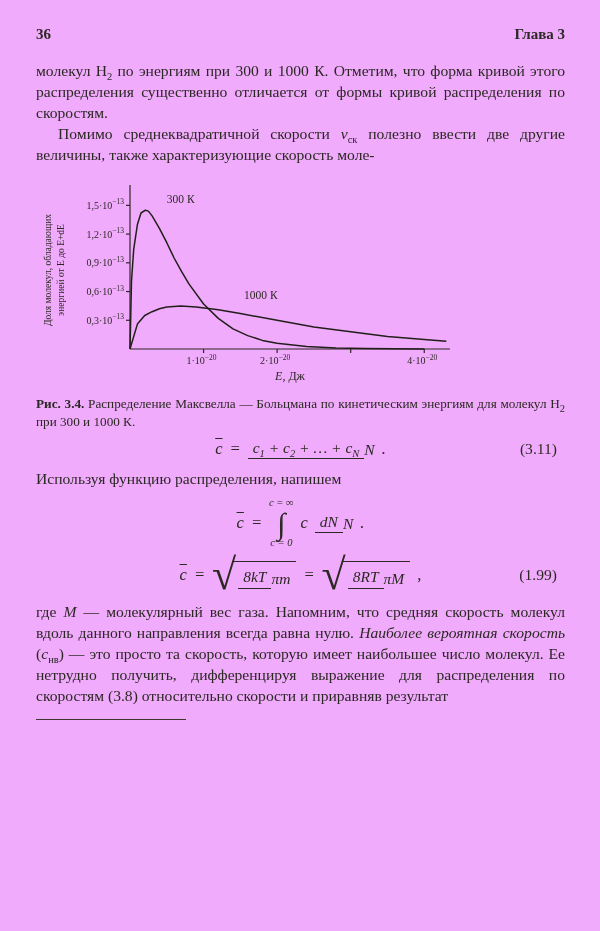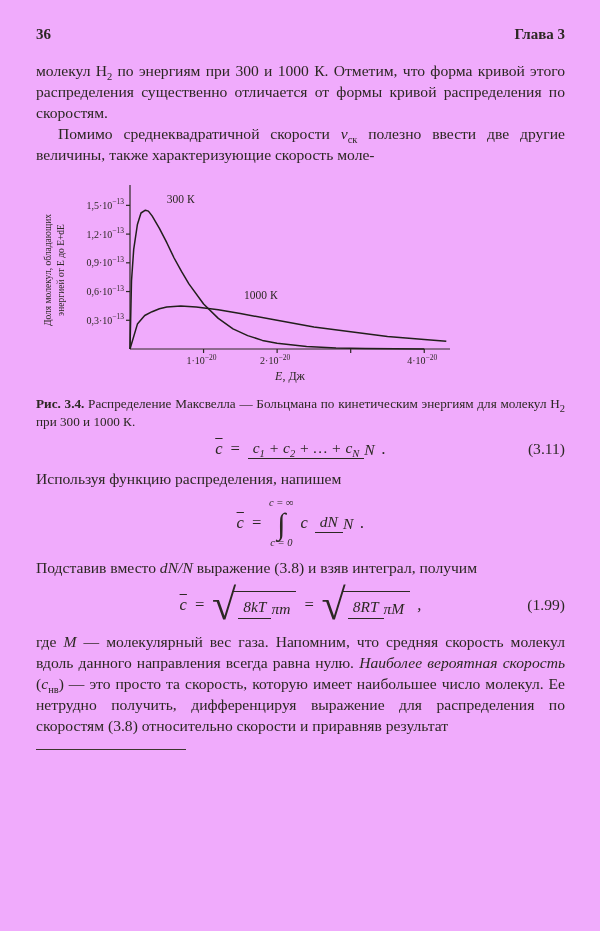--- a/index.html
+++ b/index.html
@@ -14,21 +14,21 @@
   .indent{text-indent:22px;}
   sub{font-size:10.5px;line-height:0;}
   i.var{font-style:italic;}
   .ovl{text-decoration:overline;}
   figure{margin:8px 0 4px 0;}
   figcaption{font-size:13.2px;line-height:17.5px;text-align:justify;margin-top:3px;}
   figcaption b{font-weight:bold;}
   
   .eq-row{position:relative;display:flex;justify-content:center;align-items:center;margin:9px 0;font-style:italic;font-size:16.5px;line-height:1.2;}
   .eq-inner{display:inline-flex;align-items:center;gap:7px;}
-  .eq-tag{position:absolute;right:0;top:50%;transform:translateY(-50%);font-style:normal;font-size:15.6px;}
+  .eq-tag{position:absolute;right:8px;top:50%;transform:translateY(-50%);font-style:normal;font-size:15.6px;}
   .frac{display:inline-flex;flex-direction:row;align-items:center;text-align:center;font-size:15.5px;line-height:1.18;}
   .frac>.num{border-bottom:1.3px solid currentColor;padding:0 5px 1px 5px;white-space:nowrap;}
   .frac>.den{padding-top:1px;}
   .int-block{display:inline-flex;flex-direction:column;align-items:center;line-height:1;font-size:10.5px;gap:1px;}
   .int-sign{font-size:30px;line-height:0.9;font-style:normal;}
   .sqrt{display:inline-flex;align-items:center;}
   .sqrt-sign{font-style:normal;font-size:44px;line-height:0.8;margin-right:-4px;font-weight:400;}
   .sqrt-body{border-top:1.4px solid currentColor;padding:5px 6px 0 6px;}
   .rule{width:150px;border-top:1px solid #3c362e;margin:13px 0 7px 0;}
   p.footnote{margin:0;font-size:13px;line-height:17.5px;text-align:justify;text-indent:14px;}
@@ -115,21 +115,20 @@
       </span>
       <span>c</span>
       <span class="frac">
         <span class="num">dN</span>
         <span class="den">N</span>
       </span>
       <span>.</span>
     </span>
   </div>
 
-  <p class="body"><span>Подставив вместо </span><i>dN/N</i><span> выражение (3.8) и взяв интеграл, получим</span></p>
 
   <div class="eq-row">
     <span class="eq-inner">
       <span class="ovl">c</span>
       <span>=</span>
       <span class="sqrt">
         <span class="sqrt-sign">√</span>
         <span class="sqrt-body">
           <span class="frac">
             <span class="num">8kT</span>

